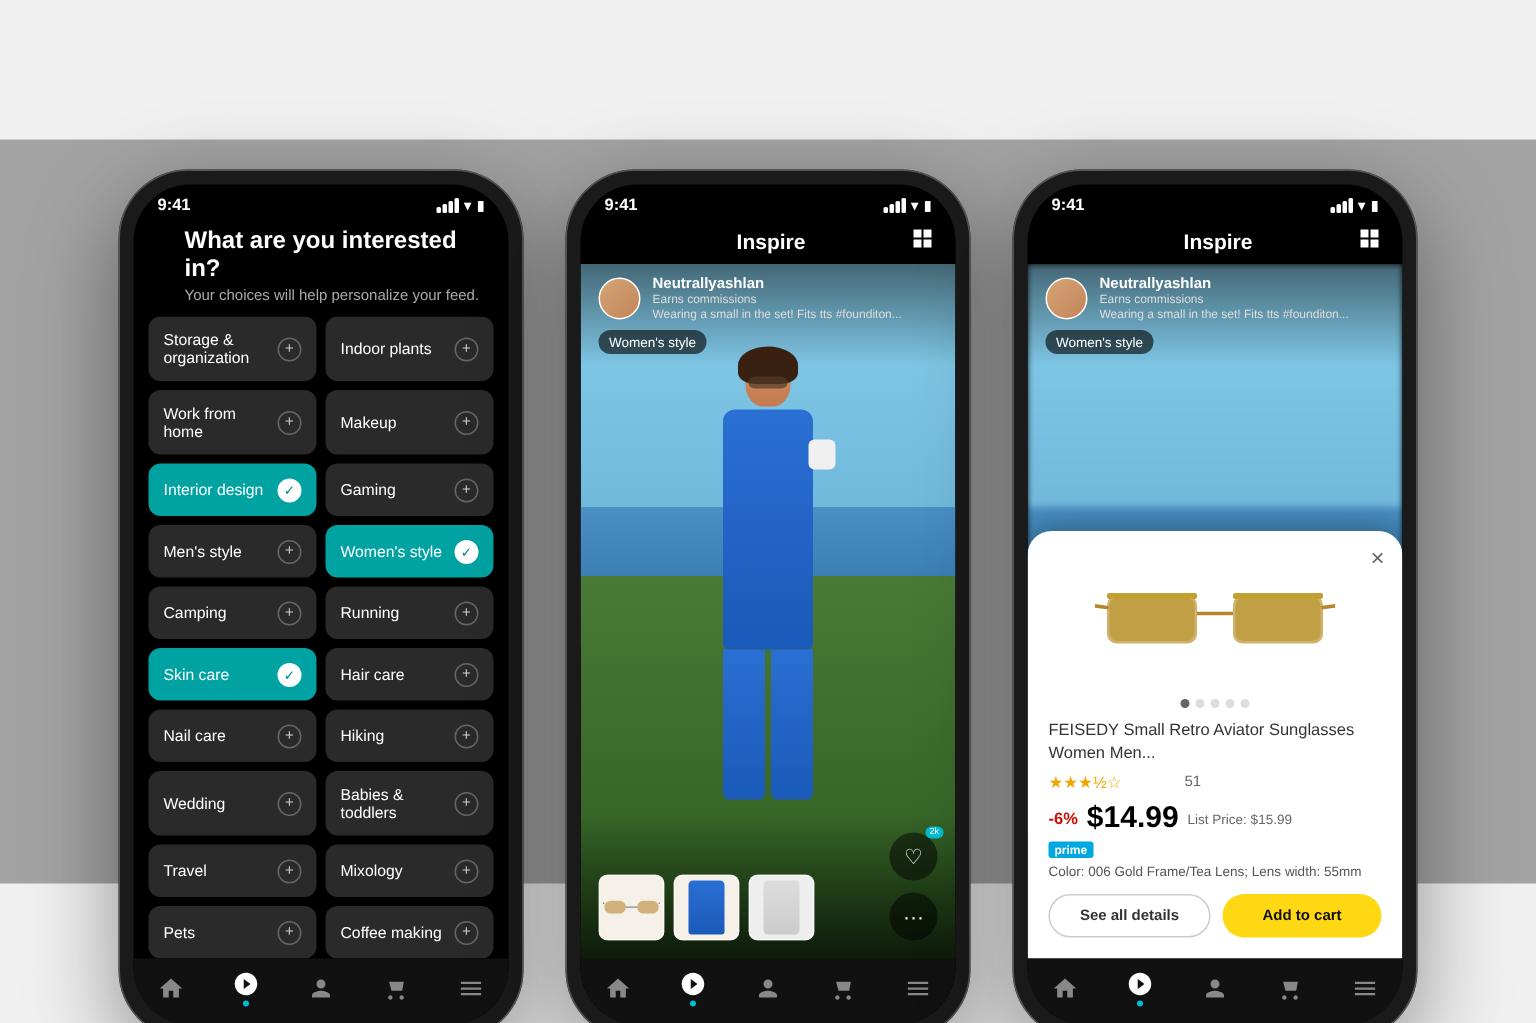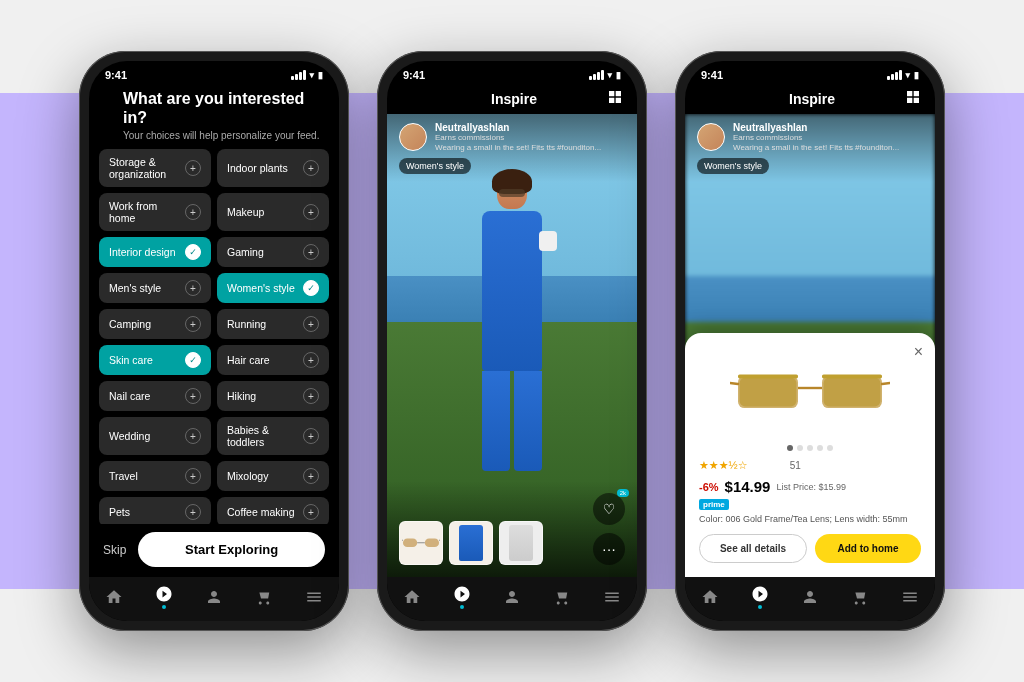--- a/index.html
+++ b/index.html
@@ -7,24 +7,23 @@
       background: #f0f0f0;
       display: flex;
       justify-content: center;
       align-items: center;
       min-height: 100vh;
       font-family: -apple-system, BlinkMacSystemFont, 'Segoe UI', sans-serif;
     }
     .scene {
       width: 1024px;
       height: 496px;
-      background: #c4b5fd;
+      background: #a3a3a3;
       display: flex;
       justify-content: center;
-      align-items: center;
       gap: 28px;
       padding: 20px;
     }
 
     
     .phone {
       width: 270px;
       height: 580px;
       background: #1a1a1a;
       border-radius: 46px;
@@ -424,21 +423,21 @@
       align-items: center;
       gap: 6px;
       margin-bottom: 4px;
     }
     .discount-badge {
       color: #cc0c00;
       font-size: 11px;
       font-weight: 600;
     }
     .price-current {
-      font-size: 15px;
+      font-size: 20px;
       font-weight: 700;
       color: #000;
     }
     .price-list {
       font-size: 9px;
       color: #666;
     }
     .prime-badge {
       display: flex;
       align-items: center;
@@ -619,24 +618,20 @@
         <div class="interest-chip">
           <span class="chip-label">Pets</span>
           <span class="chip-icon plus">+</span>
         </div>
         <div class="interest-chip">
           <span class="chip-label">Coffee making</span>
           <span class="chip-icon plus">+</span>
         </div>
       </div>
 
-      <div class="interests-footer">
-        <button class="skip-btn">Skip</button>
-        <button class="start-btn">Start Exploring</button>
-      </div>
 
       <div class="bottom-nav">
         <span class="nav-icon">
           <svg width="18" height="18" viewBox="0 0 24 24" fill="#888">
               <path d="M10 20v-6h4v6h5v-8h3L12 3 2 12h3v8z"></path>
             </svg>
         </span>
         <span class="nav-icon active">
           <svg width="18" height="18" viewBox="0 0 24 24" fill="#fff">
               <path d="M12 2C6.48 2 2 6.48 2 12s4.48 10 10 10 10-4.48 10-10S17.52 2 12 2zm-2 14.5v-9l6 4.5-6 4.5z"></path>
@@ -851,41 +846,42 @@
           </div>
 
           <div class="modal-dots">
             <div class="modal-dot active"></div>
             <div class="modal-dot"></div>
             <div class="modal-dot"></div>
             <div class="modal-dot"></div>
             <div class="modal-dot"></div>
           </div>
 
+          <div class="product-title">FEISEDY Small Retro Aviator Sunglasses Women Men...</div>
 
           <div class="stars-row">
             <span class="stars">★★★½☆</span>
             <span class="review-count">51</span>
           </div>
 
           <div class="price-row">
             <span class="discount-badge">-6%</span>
             <span class="price-current">$14.99</span>
             <span class="price-list">List Price: $15.99</span>
           </div>
 
           <div class="prime-badge">
             <span class="prime-logo">prime</span>
           </div>
 
           <div class="product-color-info">Color: 006 Gold Frame/Tea Lens; Lens width: 55mm</div>
 
           <div class="modal-buttons">
             <button class="see-details-btn">See all details</button>
-            <button class="add-cart-btn">Add to home</button>
+            <button class="add-cart-btn">Add to cart</button>
           </div>
         </div>
       </div>
 
       <div class="bottom-nav">
         <span class="nav-icon">
           <svg width="18" height="18" viewBox="0 0 24 24" fill="#888">
               <path d="M10 20v-6h4v6h5v-8h3L12 3 2 12h3v8z"></path>
             </svg>
         </span>

